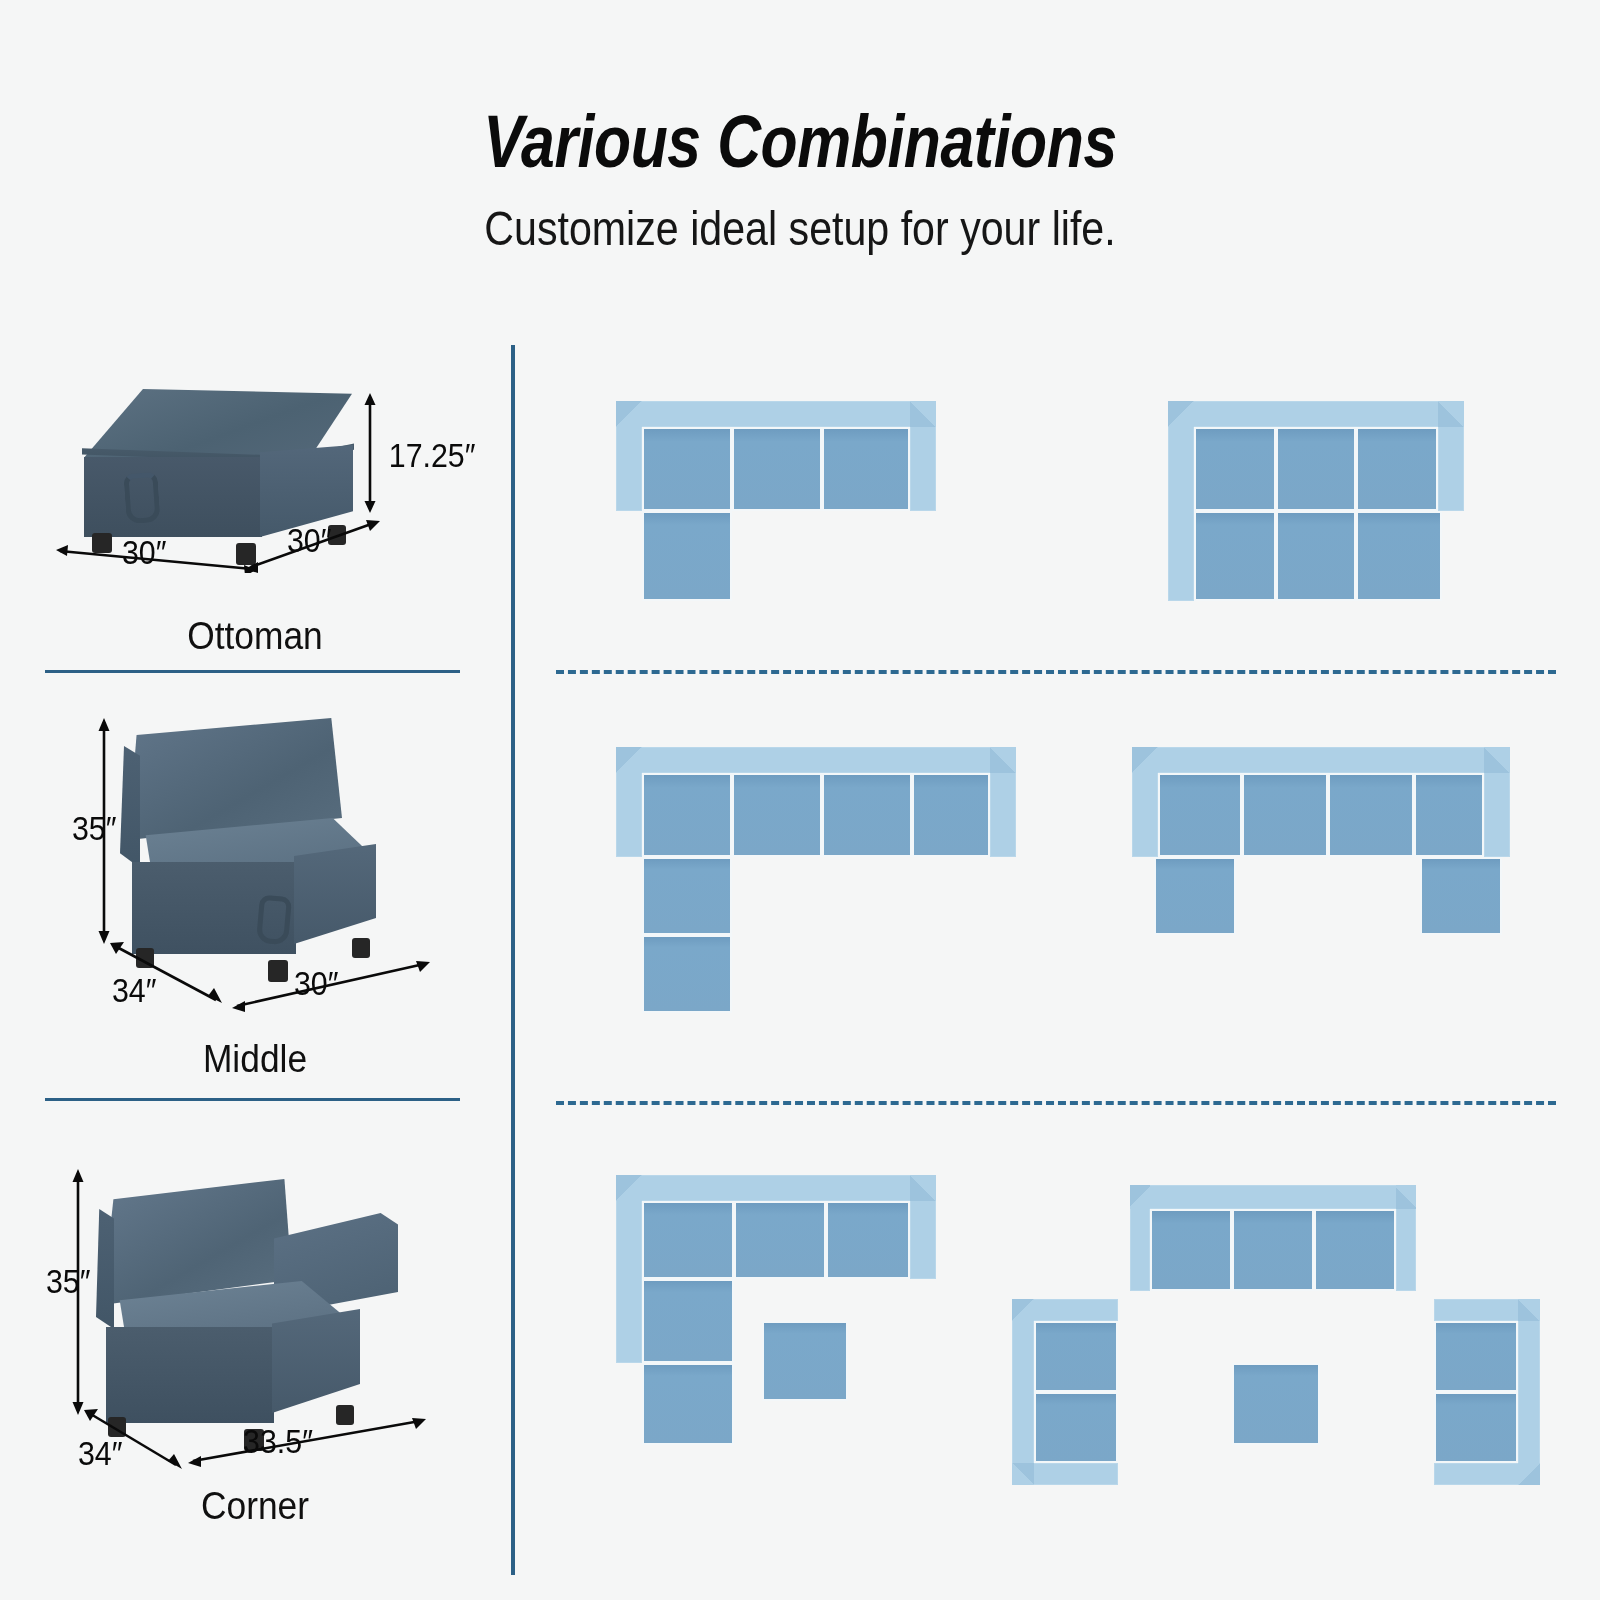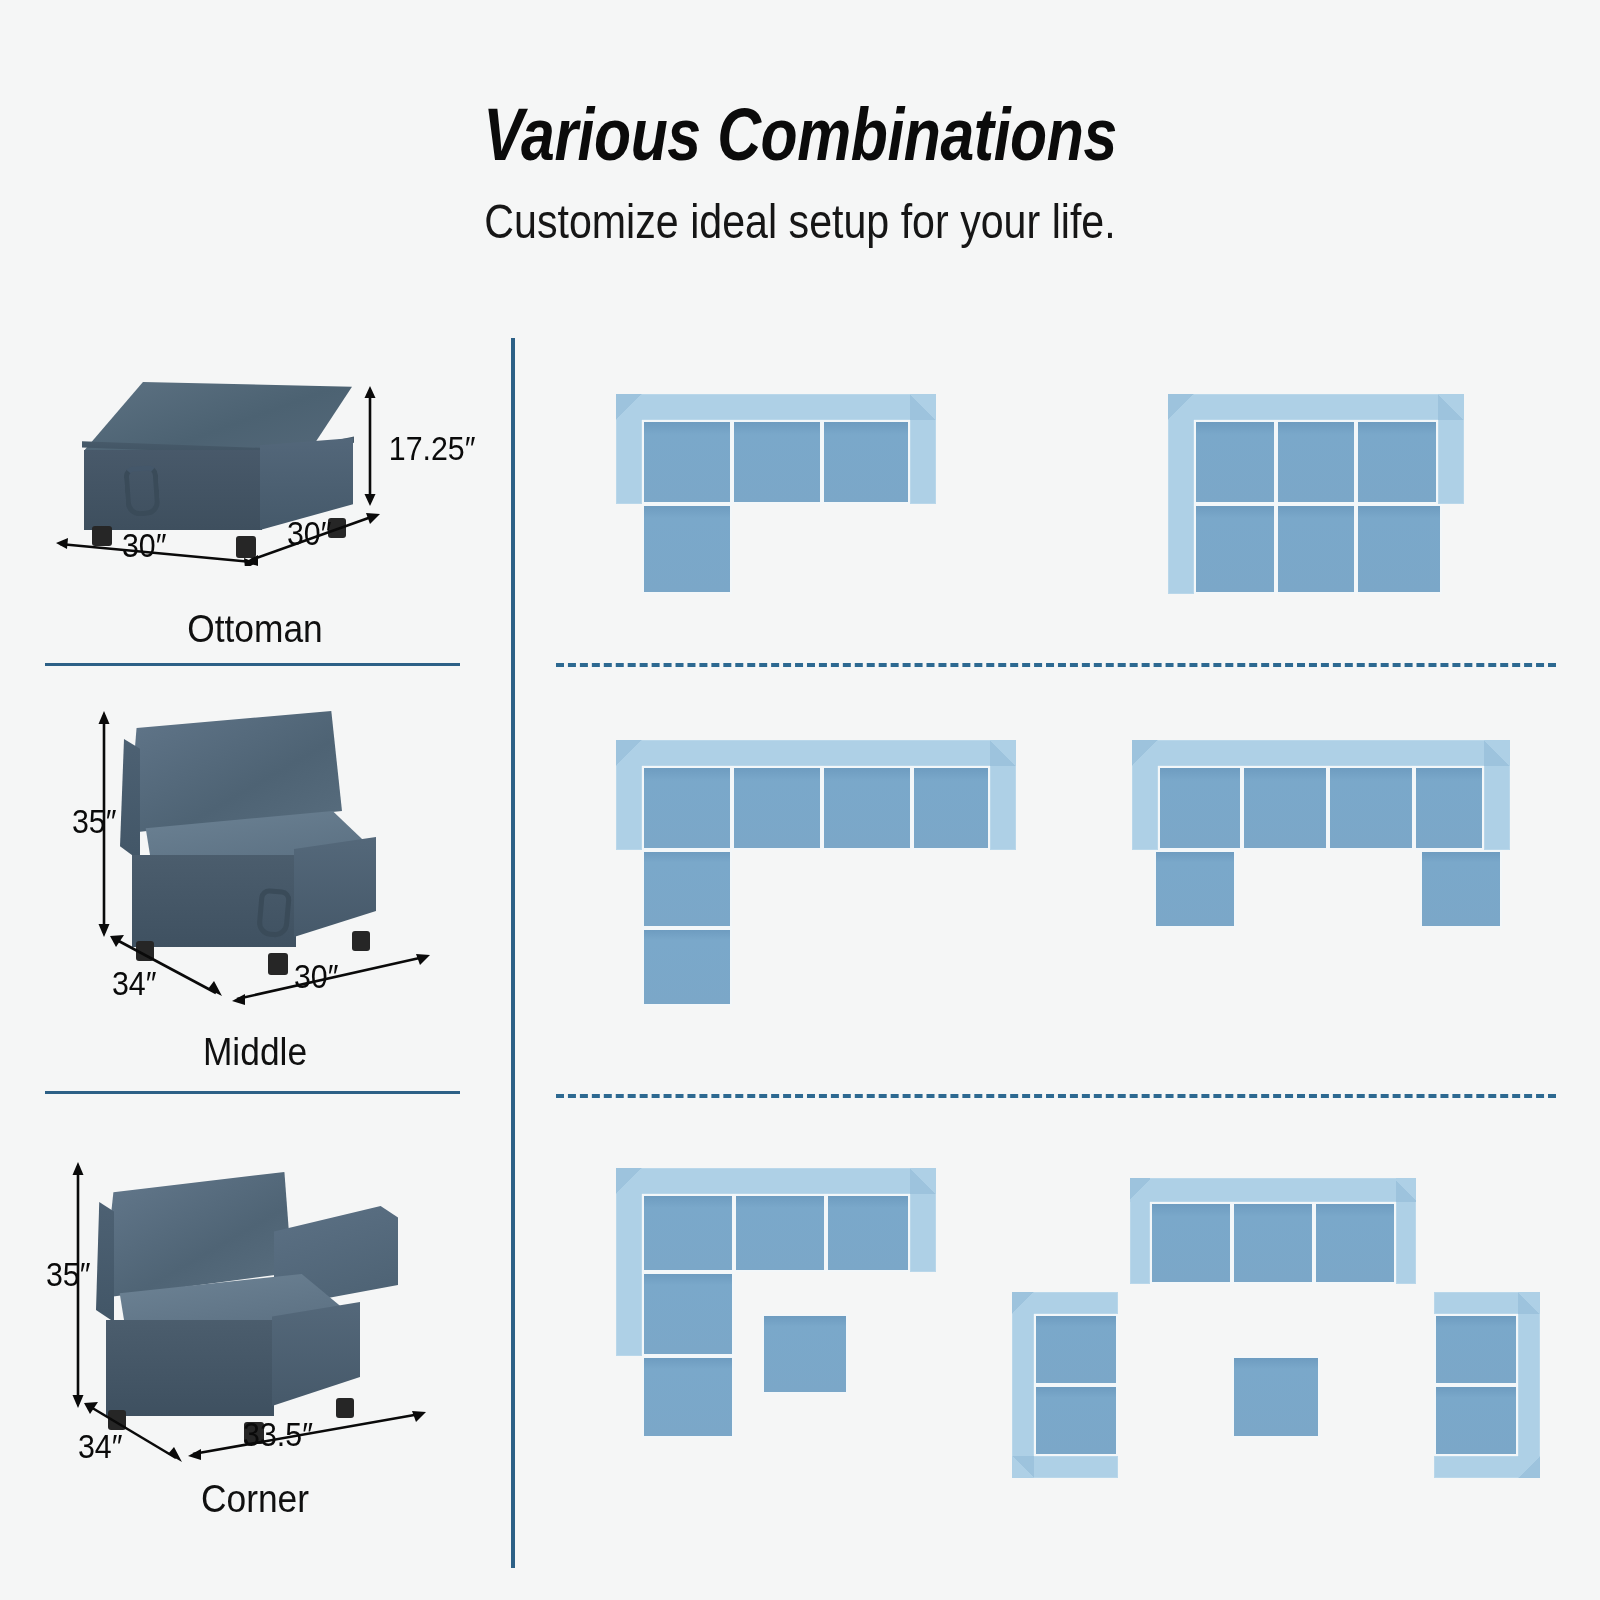--- a/index.html
+++ b/index.html
@@ -5,21 +5,21 @@
 <style>
   html,body{margin:0;padding:0;}
   body{
     width:1600px;height:1600px;
     background:#f5f6f6;
     font-family:"Liberation Sans","DejaVu Sans",sans-serif;
     color:#111;
     overflow:hidden;
     position:relative;
   }
-  #stage{position:absolute;left:0;top:8px;width:1600px;height:1200px;}
+  #stage{position:absolute;left:0;top:15px;width:1600px;height:1200px;}
 
   
   .title{
     position:absolute;left:0;top:84px;width:1600px;text-align:center;
     font-size:74px;font-weight:bold;font-style:italic;
     letter-spacing:-0.5px;
     transform:scaleX(.82);
     color:#0b0b0b;
     white-space:nowrap;
   }

